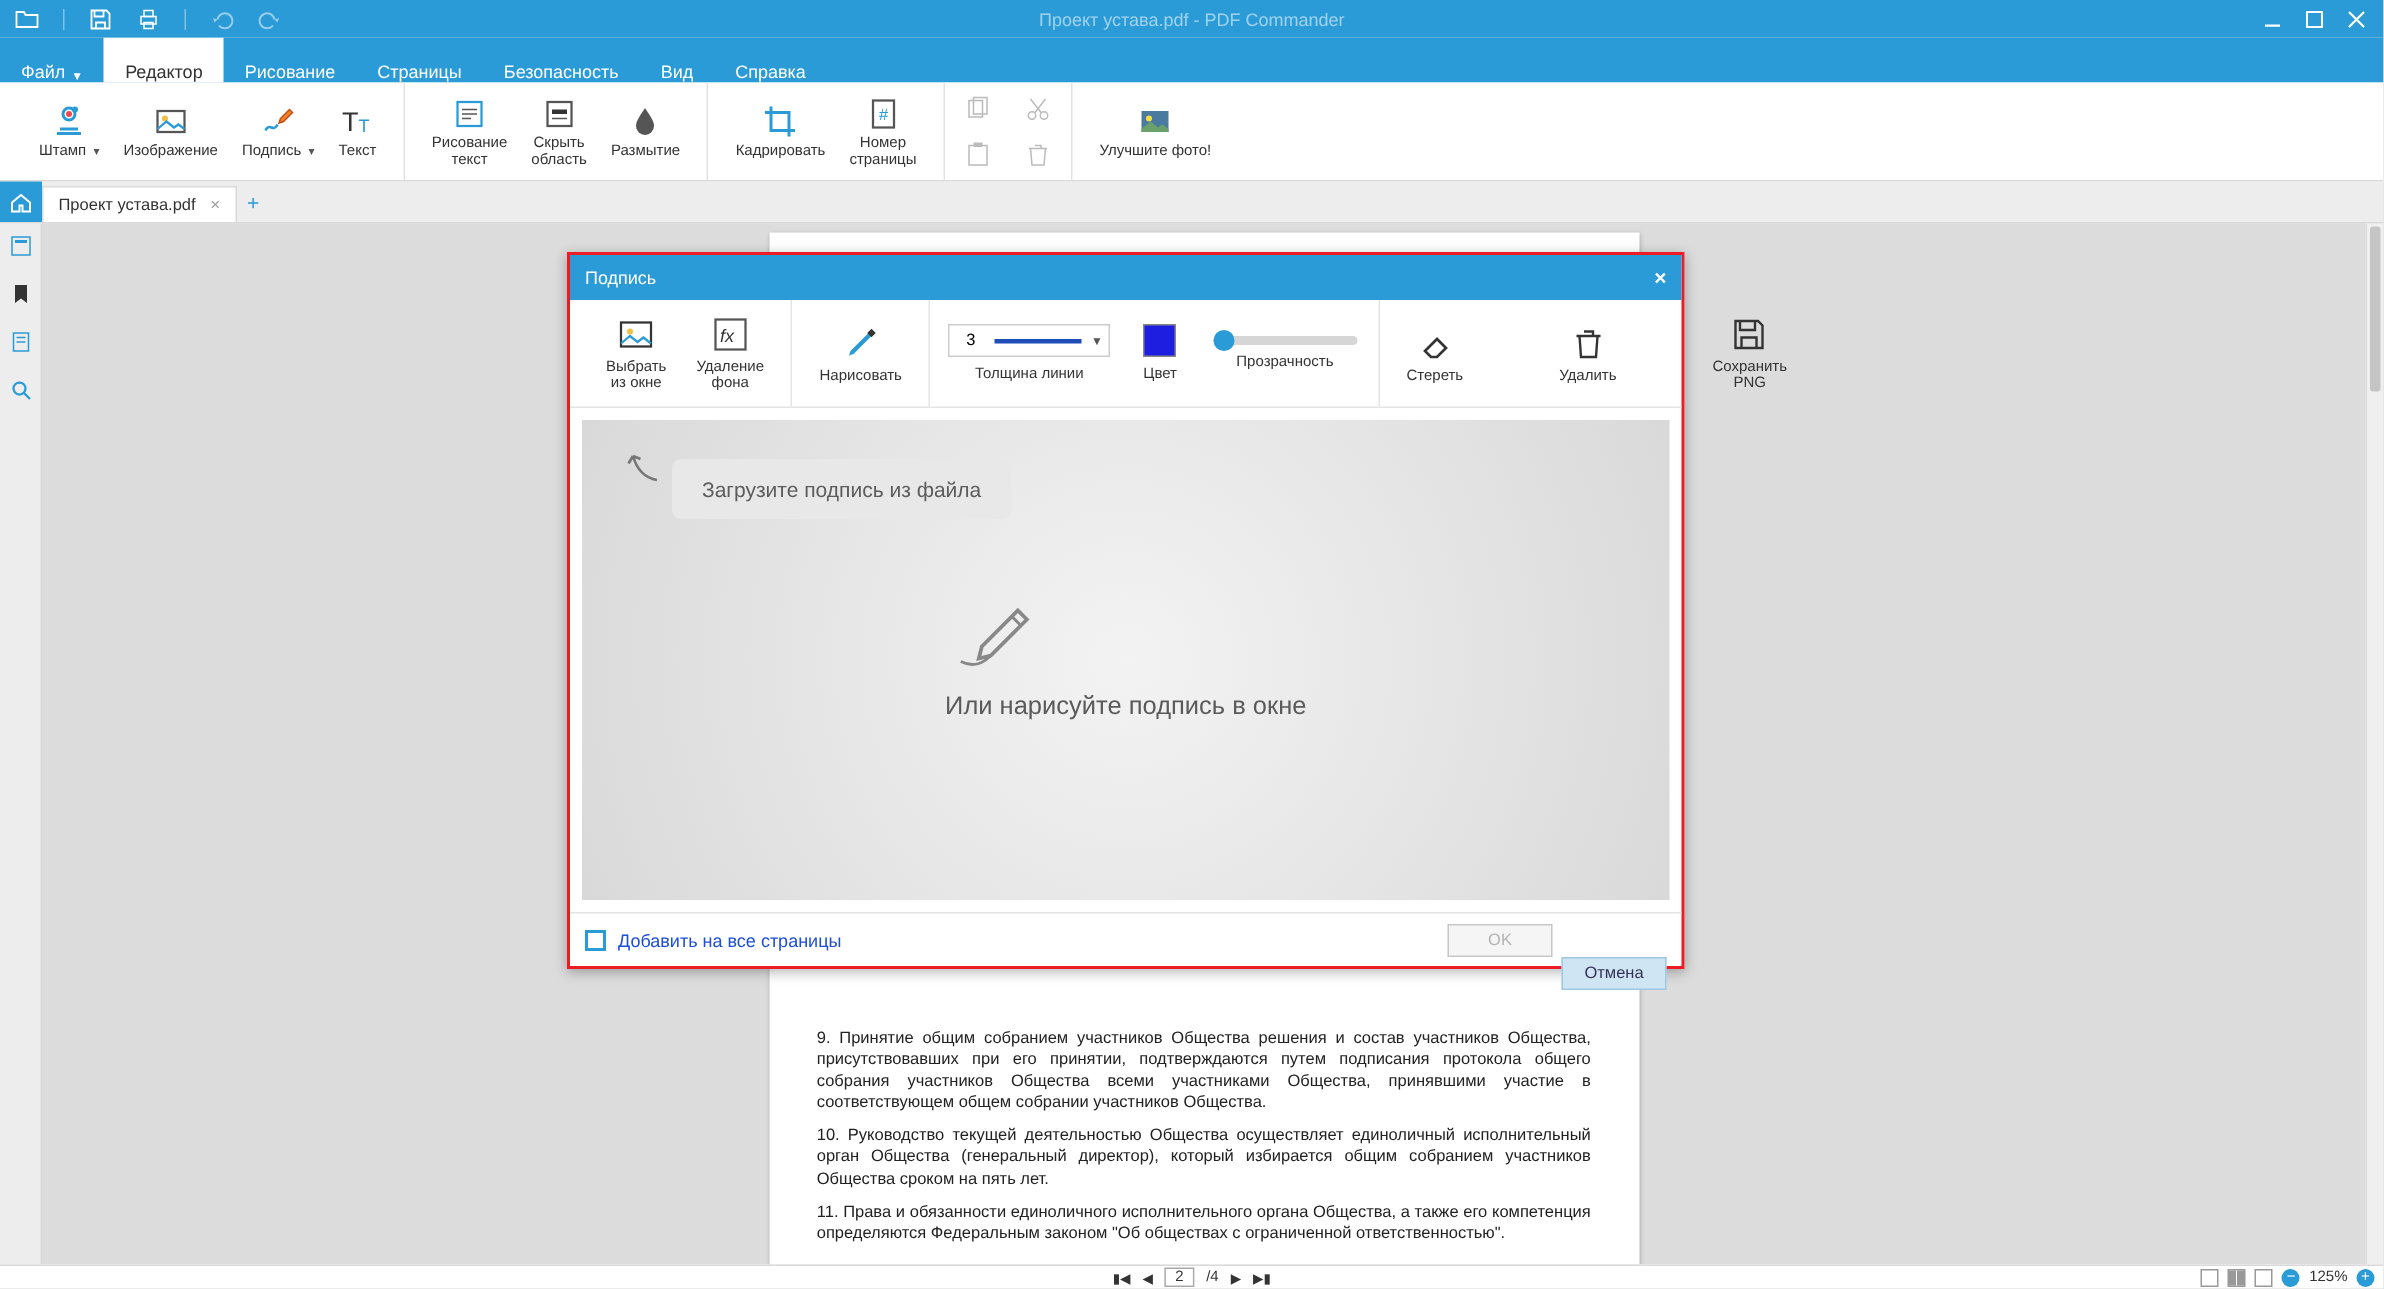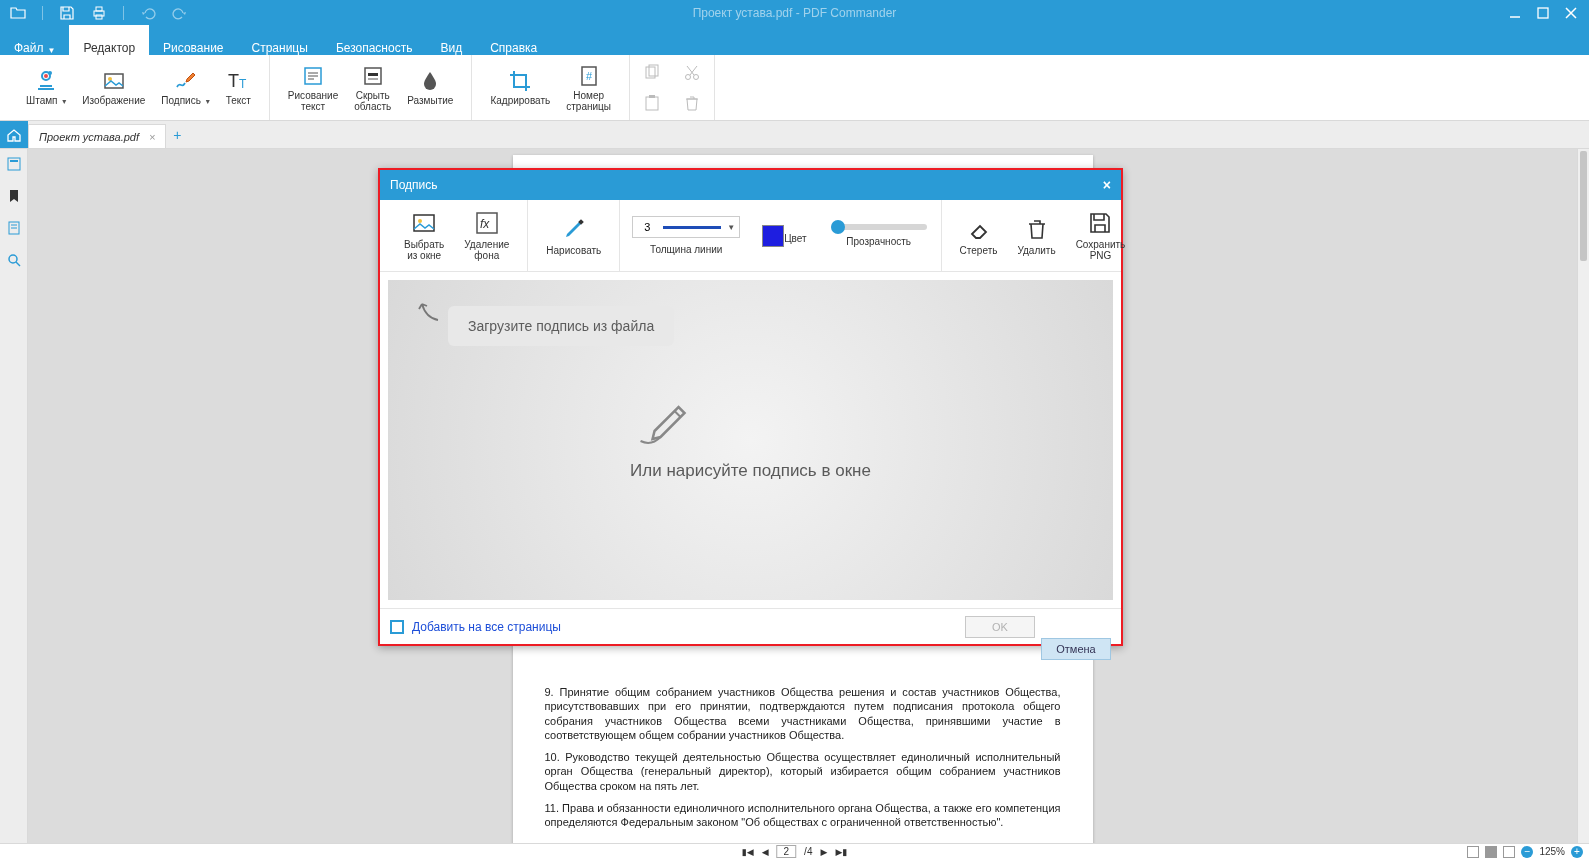--- a/index.html
+++ b/index.html
@@ -25,21 +25,21 @@
 .ribbon-btn { display: flex; flex-direction: column; align-items: center; justify-content: center; padding: 0 8px; cursor: pointer; text-align: center; }
 .ribbon-btn .ico { width: 24px; height: 24px; display: flex; align-items: center; justify-content: center; margin-bottom: 2px; }
 .ribbon-btn .lbl { font-size: 10px; color: #333; line-height: 11px; white-space: pre-line; }
 .ribbon-btn .caret { font-size: 8px; color: #555; margin-left: 2px; }
 .ribbon-icongrid { display: grid; grid-template-columns: repeat(2, 24px); grid-template-rows: repeat(2, 24px); gap: 6px 16px; }
 .ribbon-icongrid .cell { display:flex;align-items:center;justify-content:center; color:#8e8e8e;}
 
 
 .tabbar { height: 28px; background: #ededed; display: flex; align-items: stretch; border-bottom: 1px solid #d9d9d9; }
 .tab-home { width: 28px; background: #2a9bd6; display:flex;align-items:center;justify-content:center;color:#fff;}
-.tab { display:flex;align-items:center; background:#fff; border:1px solid #d9d9d9; border-bottom:none; padding:0 10px; font-size:11px; color:#333; margin-top:3px;font-style:italic;}
+.tab { display:flex;align-items:center; background:#fff; border:1px solid #d9d9d9; border-bottom:none; padding:0 10px; font-size:11px; color:#333; margin-top:3px;}
 .tab .close { margin-left:10px; color:#9a9a9a; font-size:11px; cursor:pointer;}
 .tab-add { display:flex;align-items:center;justify-content:center;width:22px;color:#2a9bd6;font-size:14px;cursor:pointer;}
 
 
 .sidetools { position:absolute; left:0; top:149px; bottom:16px; width:28px; background:#ededed; border-right:1px solid #d9d9d9; display:flex; flex-direction:column; align-items:center; padding-top:6px; gap:14px;}
 .sidetools .st { width:18px;height:18px;display:flex;align-items:center;justify-content:center;cursor:pointer; color:#2a6fa5;}
 
 
 .docarea { position:absolute; left:28px; right:12px; top:149px; bottom:16px; background:#dcdcdc; overflow:hidden; }
 .scroll-v { position:absolute; right:0; top:149px; bottom:16px; width:12px; background:#efefef; border-left:1px solid #d9d9d9;}
@@ -55,21 +55,21 @@
 .m-group { display:flex;align-items:center;border-right:1px solid #e5e5e5; padding:0 8px;}
 .m-btn { display:flex;flex-direction:column;align-items:center;justify-content:center; padding:0 10px; cursor:pointer;}
 .m-btn .ico { width:26px;height:26px;display:flex;align-items:center;justify-content:center;margin-bottom:3px;}
 .m-btn .lbl { font-size:10px;color:#333;line-height:11px;text-align:center;white-space:pre-line;}
 .thick-group { display:flex;flex-direction:column;align-items:center;justify-content:center;padding:0 12px;}
 .thick-ctrl { display:flex;align-items:center;border:1px solid #ccc; height:22px; padding:0 4px; gap:6px;}
 .thick-ctrl input { width:20px;border:none;font-size:11px;text-align:center;outline:none;}
 .thick-ctrl .line { width:58px;height:3px;background:#1e4db7;}
 .thick-ctrl .dd { font-size:8px;color:#555;cursor:pointer;}
 .sm-lbl { font-size:10px;color:#333;margin-top:6px;}
-.color-group { display:flex;flex-direction:row;align-items:center;justify-content:center;padding:0 10px;}
+.color-group { display:flex;flex-direction:column;align-items:center;justify-content:center;padding:0 10px;}
 .color-sw { width:22px;height:22px;background:#1e1ee0;border:1px solid #888;}
 .trans-group { display:flex;flex-direction:column;align-items:center;justify-content:center;padding:0 14px;}
 .slider { position:relative;width:96px;height:6px;background:#d6d6d6;border-radius:3px;}
 .slider .sthumb { position:absolute;left:0;top:-4px;width:14px;height:14px;border-radius:50%;background:#2a9bd6;}
 
 .modal-canvas { flex:1; margin:8px; background:radial-gradient(circle at center,#f3f3f3 0%,#d9d9d9 100%); position:relative;}
 .hint-arrow { position:absolute; left:28px; top:18px; color:#6f6f6f;}
 .hint-bubble { position:absolute; left:60px; top:26px; background:#e8e8e8; border-radius:6px; padding:12px 20px; font-size:14px; color:#5c5c5c;}
 .canvas-center { position:absolute; left:50%; top:50%; transform:translate(-50%,-50%); text-align:center; color:#5c5c5c;}
 .canvas-center .pen { font-size:42px; color:#878787; margin-bottom:10px;}
@@ -281,20 +281,32 @@
             <rect x="6" y="1" width="6" height="3" fill="#bbb"></rect>
           </svg>
         </div>
       <div class="cell">
           <svg width="18" height="18" viewBox="0 0 18 18">
             <path d="M4 5h10l-1 11H5z M3 5h12 M7 3h4v2" fill="none" stroke="#bbb"></path>
           </svg>
         </div>
     </div>
   </div>
+  <div class="ribbon-group" style="border-right:none;">
+    <div class="ribbon-btn">
+      <span class="ico">
+          <svg width="24" height="24" viewBox="0 0 24 24">
+            <rect x="3" y="5" width="18" height="14" fill="#4a7a9e"></rect>
+            <circle cx="8" cy="10" r="2" fill="#f0e040"></circle>
+            <path d="M3 17l6-5 5 4 3-2 4 3v2H3z" fill="#6aa06a"></path>
+          </svg>
+        </span>
+      <span class="lbl">Улучшите фото!</span>
+    </div>
+  </div>
 </div>
 
 <div class="tabbar">
   <div class="tab-home">
     <svg width="16" height="16" viewBox="0 0 16 16">
         <path d="M2 8l6-5 6 5v6H9v-4H7v4H2z" fill="none" stroke="#fff" stroke-width="1.3"></path>
       </svg>
   </div>
   <div class="tab">
     <span>Проект устава.pdf</span>
@@ -393,21 +405,21 @@
     <div class="color-group">
       <div class="color-sw"></div>
       <span class="sm-lbl">Цвет</span>
     </div>
     <div class="trans-group">
       <div class="slider">
           <div class="sthumb"></div>
         </div>
       <span class="sm-lbl">Прозрачность</span>
     </div>
-    <div class="m-group" style="border-left:1px solid #e5e5e5;border-right:none;margin-left:auto;">
+    <div class="m-group" style="border-left:1px solid #e5e5e5;border-right:none;margin-left:auto;gap:44px;">
       <div class="m-btn">
         <span class="ico">
             <svg width="26" height="26" viewBox="0 0 26 26">
               <path d="M6 18l8-8 6 6-6 6H10z" fill="none" stroke="#333" stroke-width="1.8"></path>
               <path d="M14 10l6 6" stroke="#333"></path>
             </svg>
           </span>
         <span class="lbl">Стереть</span>
       </div>
       <div class="m-btn">

